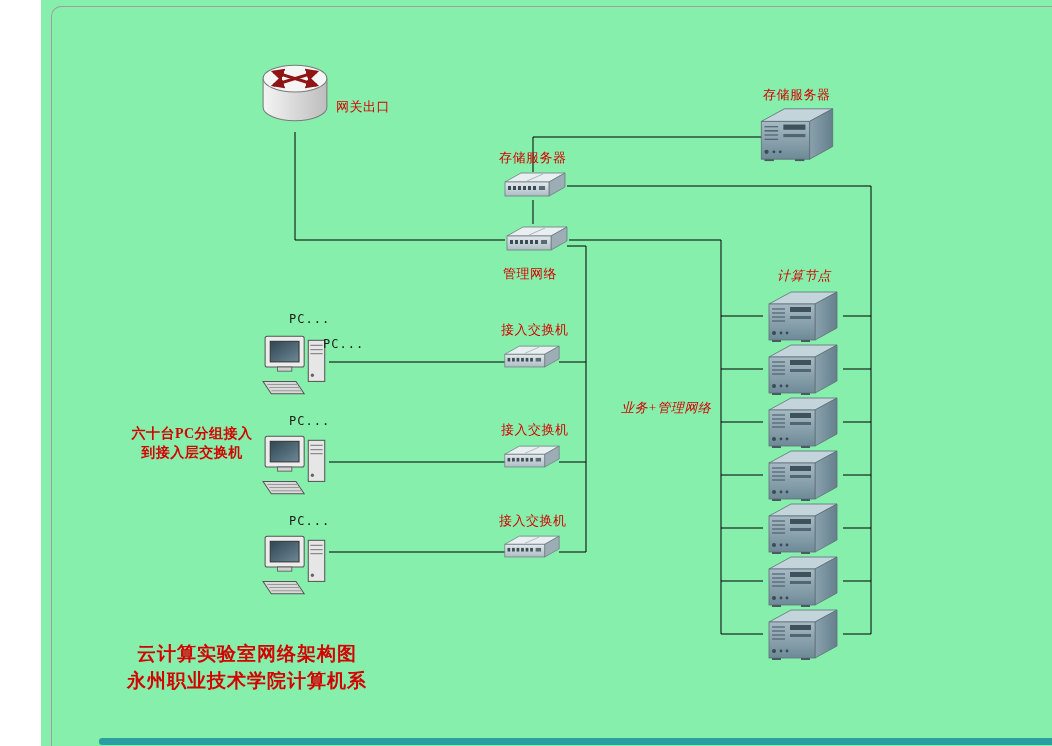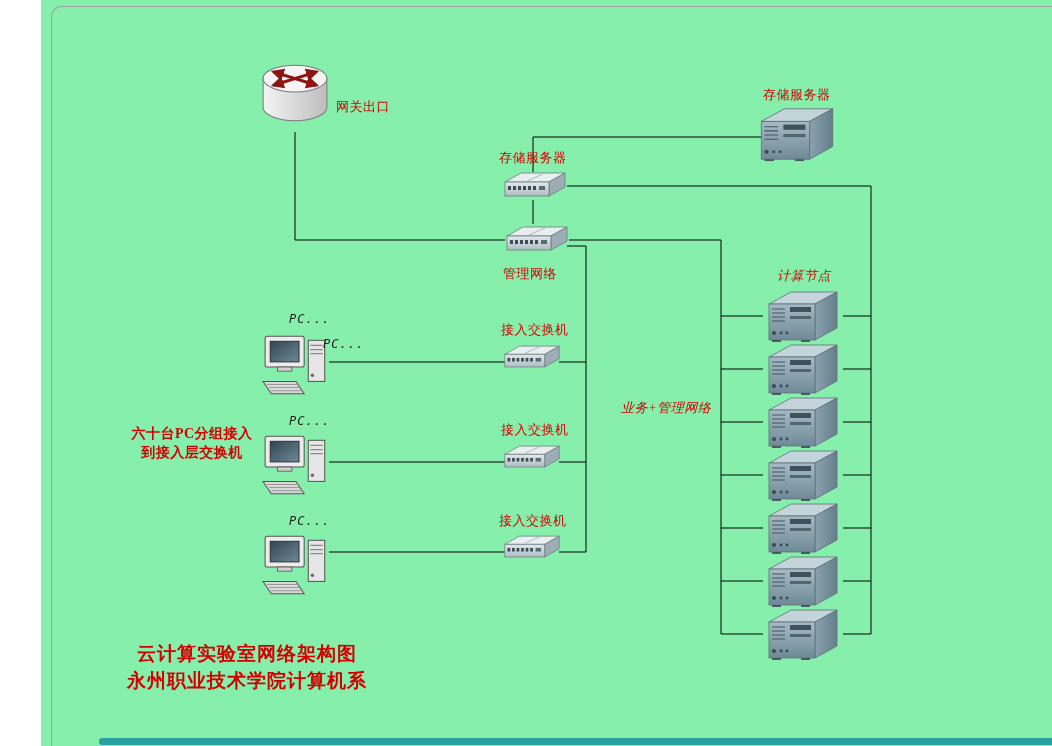--- a/index.html
+++ b/index.html
@@ -14,21 +14,21 @@
     border-radius:10px 10px 0 0;pointer-events:none;
   }
   .wires{position:absolute;left:0;top:0;width:1052px;height:746px;}
   .node{position:absolute;}
   .lbl{
     position:absolute;color:var(--red,#d40000);font-size:13px;line-height:15px;
     white-space:nowrap;letter-spacing:.5px;
   }
   .lbl-black{
     position:absolute;color:#1a1a1a;font-size:12px;white-space:nowrap;
-    font-family:"DejaVu Sans Mono","Liberation Mono",monospace;letter-spacing:1px;font-style:italic;
+    font-family:"DejaVu Sans Mono","Liberation Mono",monospace;letter-spacing:1px;
   }
   .note{
     position:absolute;left:76px;top:424px;width:150px;text-align:center;
     color:var(--red,#d40000);font-size:14px;line-height:19px;font-weight:bold;letter-spacing:.5px;
   }
   .main-title{
     position:absolute;left:58px;top:640px;width:296px;text-align:center;
     color:var(--red,#d40000);font-size:19px;line-height:27px;font-weight:bold;letter-spacing:1px;
   }
   .teal-bar{

